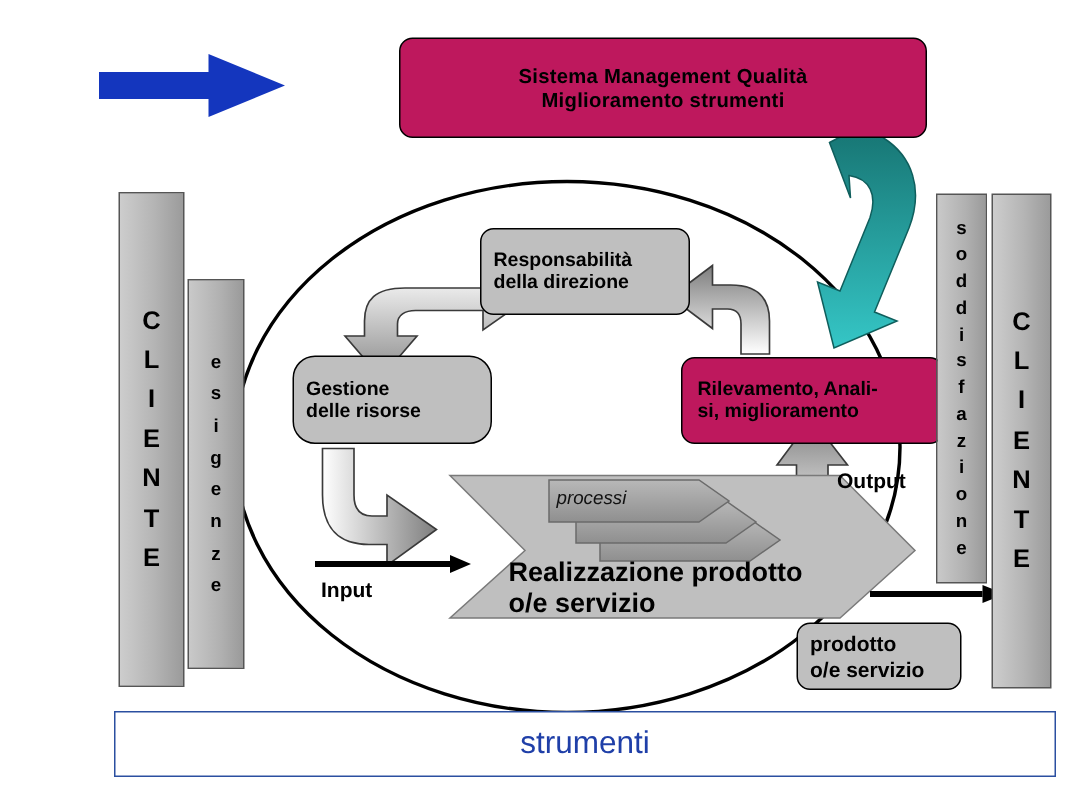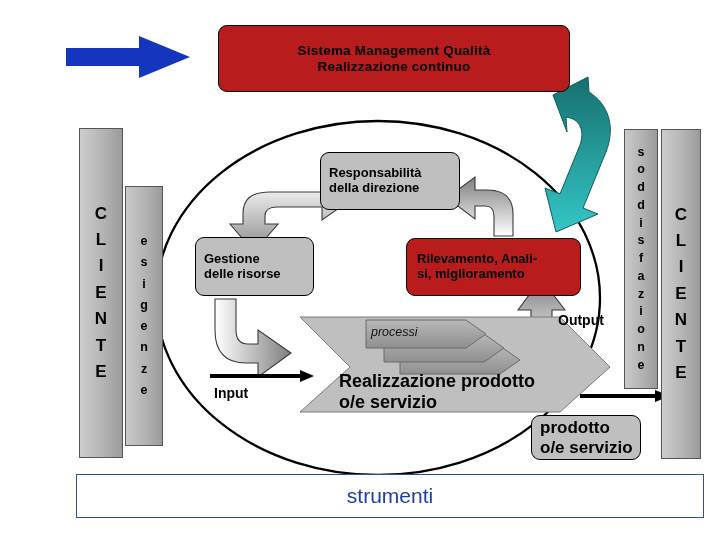--- a/index.html
+++ b/index.html
@@ -30,21 +30,21 @@
     justify-content: center;
     text-align: center;
     color: #000000;
     font-weight: bold;
     line-height: 1.15;
   }
   .rounded {
     border-radius: 9px;
     border: 1px solid #000000;
   }
-  .teal { background: #b91c1c; }
+  .teal { background: #be185d; margin-left: 48px; }
   .grayfill { background: #BFBFBF; }
 
   
   #smq-box {
     left: 218px; top: 25px;
     width: 352px; height: 67px;
     font-size: 13.5px;
     letter-spacing: .2px;
   }
   #smq-box .ln { display:block; }
@@ -53,38 +53,39 @@
   #resp-box {
     left: 320px; top: 152px;
     width: 140px; height: 58px;
     font-size: 13px;
     padding-left: 8px;
     align-items: flex-start;
     text-align: center;
   }
   #gest-box {
     left: 195px; top: 237px;
-    width: 119px; height: 59px;
+    width: 133px; height: 59px;
     font-size: 13px;
     padding-left: 8px;
     align-items: flex-start;
     text-align: left;
+    border-radius: 15px;
   }
   #ril-box {
     left: 406px; top: 238px;
     width: 175px; height: 58px;
     font-size: 13px;
     padding-left: 10px;
     align-items: flex-start;
     text-align: left;
   }
   #prod-serv-box {
     left: 531px; top: 415px;
     width: 110px; height: 45px;
-    font-size: 17px;
+    font-size: 14px;
     padding-left: 8px;
     align-items: flex-start;
     text-align: left;
   }
 
   
   .flatlabel {
     position: absolute;
     font-weight: bold;
     font-size: 14px;
@@ -257,21 +258,21 @@
     </g>
 
     <g>
       <line x1="580" y1="396" x2="655" y2="396" stroke="#000" stroke-width="4"></line>
       <polygon points="655,390 670,396 655,402" fill="#000"></polygon>
     </g>
   </svg>
 
   <div class="node rounded teal" id="smq-box">
     <span class="ln">Sistema Management Qualità</span>
-    <span class="ln">Realizzazione continuo</span>
+    <span class="ln">Miglioramento strumenti</span>
   </div>
 
   <div class="node rounded grayfill" id="resp-box">
     <span>Responsabilità</span>
     <span>della direzione</span>
   </div>
 
   <div class="node rounded grayfill" id="gest-box">
     <span>Gestione</span>
     <span>delle risorse</span>

